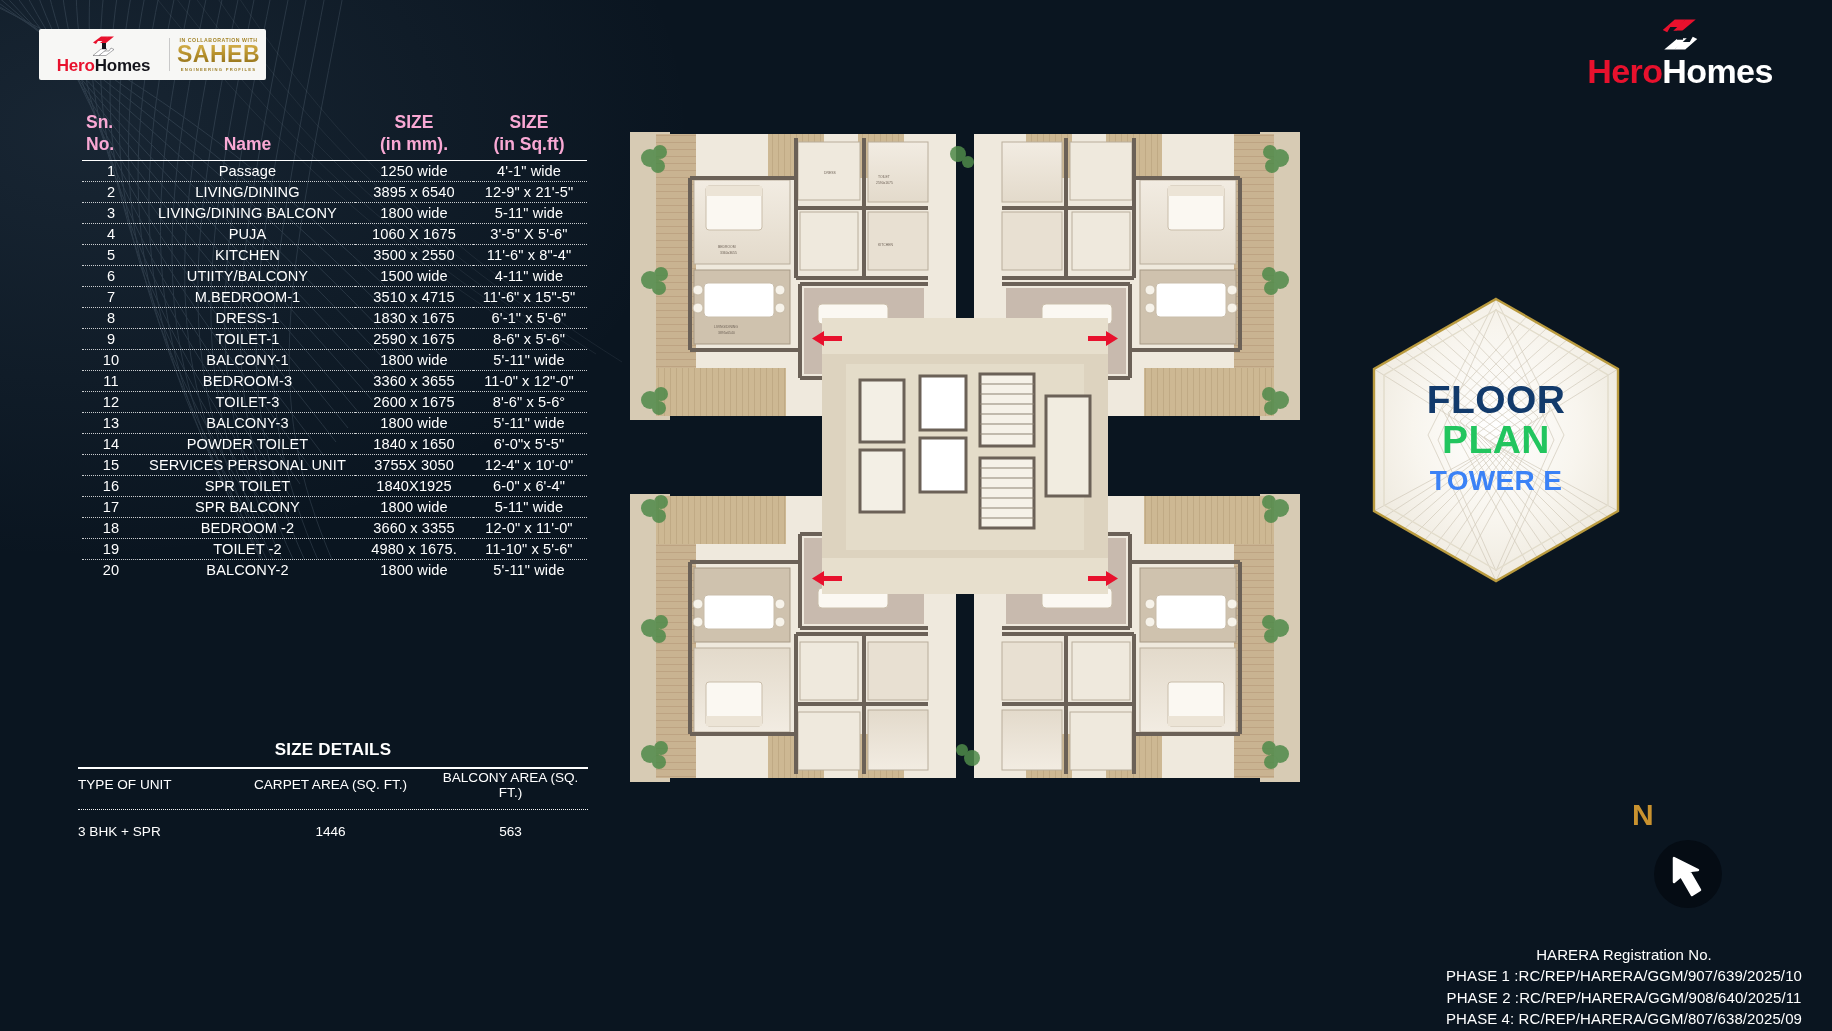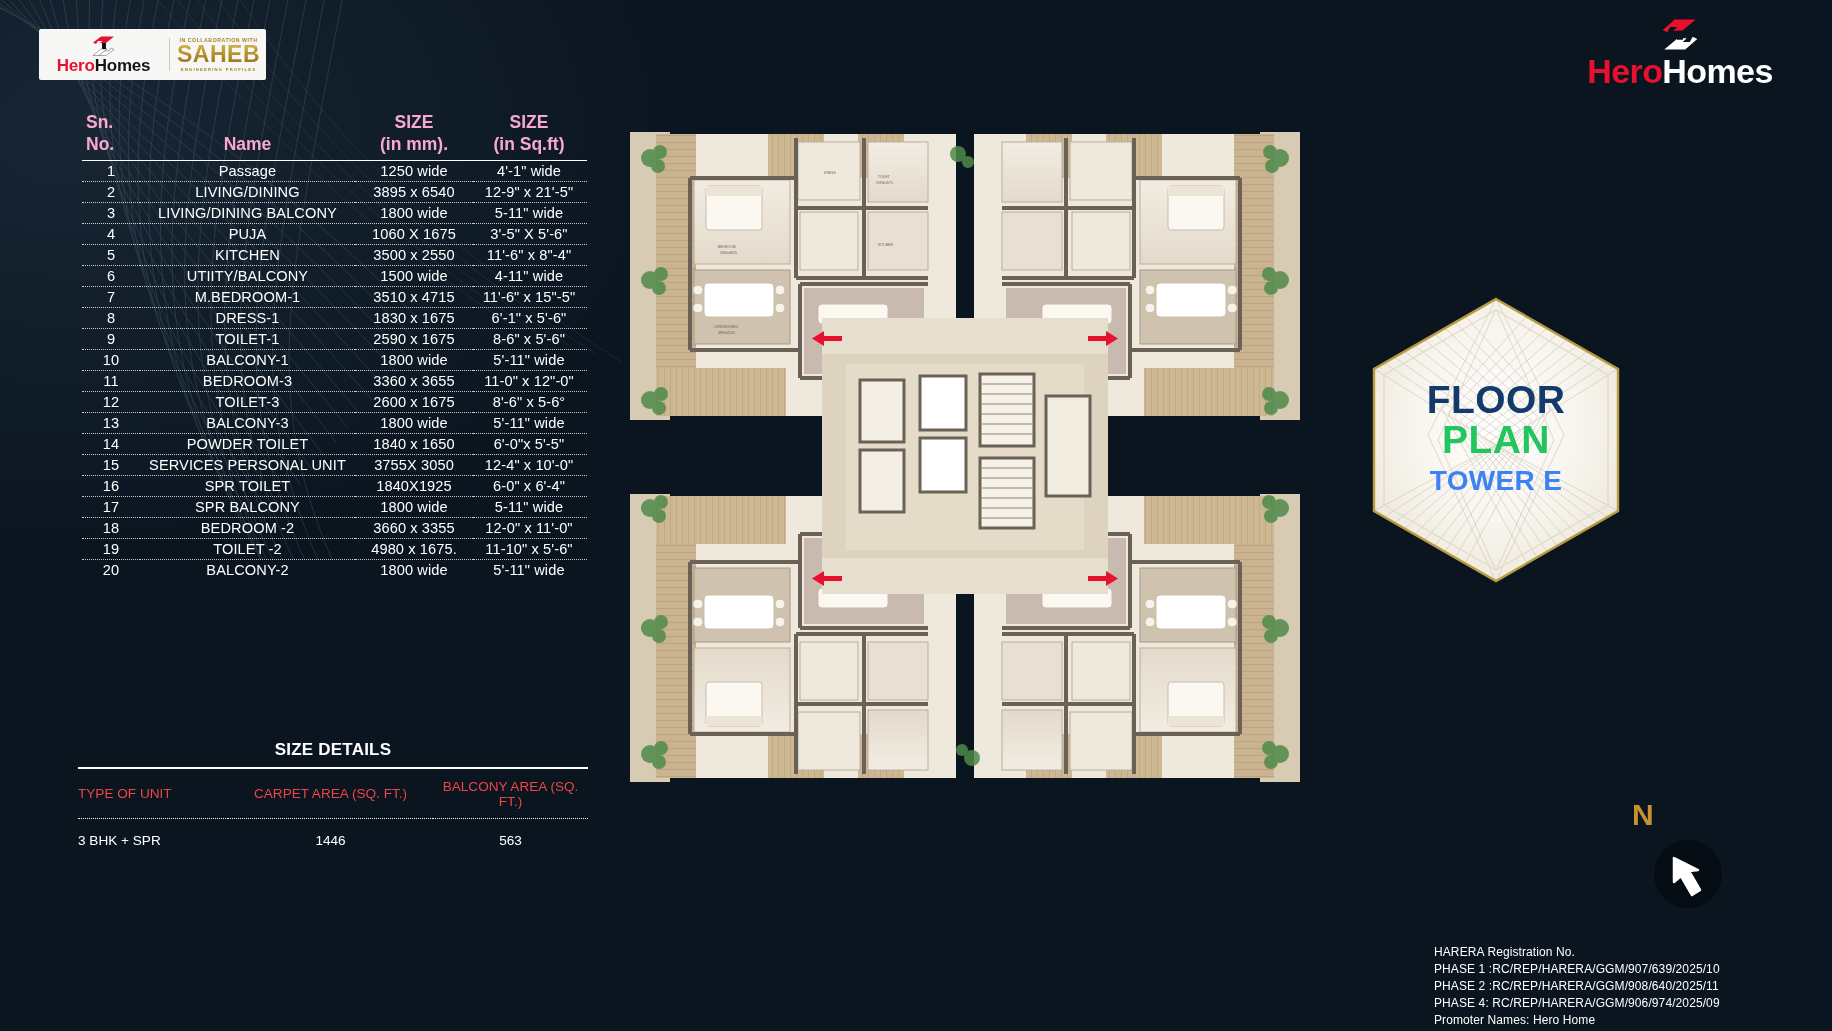--- a/index.html
+++ b/index.html
@@ -56,21 +56,21 @@
   .c-name { width:215px; }
   .c-mm { width:118px; }
   .c-ft { width:auto; padding-right:2px !important; }
   .th-sn { text-align:left; padding-left:4px; }
 
   
   #size-details { position:absolute; left:78px; top:740px; width:510px; }
   #size-details .sd-title { text-align:center; font-size:17px; font-weight:700; letter-spacing:.2px; color:#fff; }
   #size-details .sd-rule { height:1.6px; background:#fff; margin-top:7px; }
   #size-details table { width:100%; border-collapse:collapse; margin-top:0; }
-  #size-details th { font-size:13.6px; font-weight:400; color:#ef4444; padding:10px 0 9px;
+  #size-details th { font-size:13.6px; font-weight:400; color:#ffffff; padding:1px 0 9px;
                      border-bottom:1px dotted rgba(255,255,255,.8); }
   #size-details td { font-size:13.6px; color:#fff; padding:14px 0 0; }
   .sd-c1 { width:150px; text-align:left; padding-left:2px; }
   .sd-c2 { width:205px; text-align:center; }
   .sd-c3 { text-align:center; }
 
   
   #plan-wrap { position:absolute; left:628px; top:128px; width:674px; height:656px; }
   #plan-svg { width:100%; height:100%; display:block; }
 
@@ -85,21 +85,21 @@
 
   
   #compass { position:absolute; left:1632px; top:800px; width:120px; height:112px; }
   #compass .nlabel { position:absolute; left:0; top:0; font-size:30px; font-weight:700; color:#c9922f; line-height:1; }
   #compass .disc { position:absolute; left:22px; top:40px; width:68px; height:68px; border-radius:50%;
                    background:#050c14; }
   #compass svg { position:absolute; left:22px; top:40px; width:68px; height:68px; }
 
   
   #harera { position:absolute; left:1434px; top:944px; width:380px; }
-  #harera div { font-size:12px; line-height:1.42; color:#ffffff; white-space:nowrap; letter-spacing:.1px; }
+  #harera div { font-size:15px; line-height:1.42; color:#ffffff; white-space:nowrap; letter-spacing:.1px;text-align:center; }
 </style>
 </head>
 <body>
 
 <div id="bg-glow"></div>
 <svg id="bg-fan" viewBox="0 0 760 560" preserveAspectRatio="none">
   <g stroke="#9fb4c6" stroke-width="1" fill="none" opacity="0.30">
     <path d="M-40,-10 C120,60 260,160 430,330"></path>
       <path d="M-30,-10 C115,70 250,170 420,345"></path>
     <path d="M-20,-10 C110,80 240,180 408,358"></path>
@@ -657,15 +657,15 @@
   <div class="disc"></div>
   <svg viewBox="0 0 68 68">
     <path d="M20 18 L20 42 L27 36 L38 55 L46 50 L35 31 L44 30 Z" fill="#ffffff" stroke="#ffffff" stroke-width="2.5" stroke-linejoin="round"></path>
   </svg>
 </div>
 
 <div id="harera">
   <div>HARERA Registration No.</div>
   <div>PHASE 1 :RC/REP/HARERA/GGM/907/639/2025/10</div>
   <div>PHASE 2 :RC/REP/HARERA/GGM/908/640/2025/11</div>
-  <div>PHASE 4: RC/REP/HARERA/GGM/906/974/2025/09</div>
+  <div>PHASE 4: RC/REP/HARERA/GGM/807/638/2025/09</div>
   <div>Promoter Names: Hero Home</div>
 </div>
 
 </body></html>

